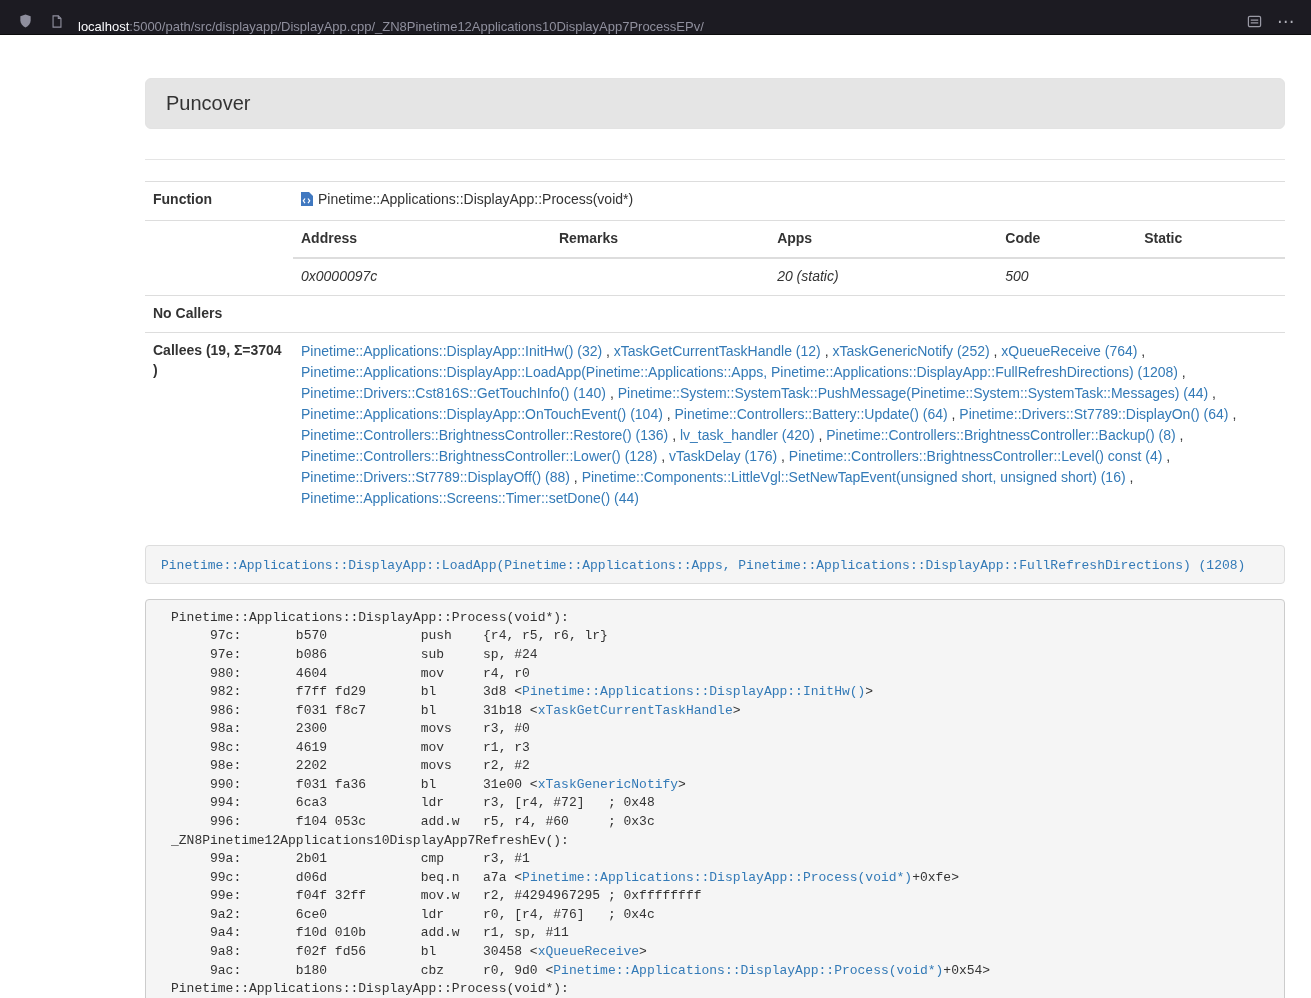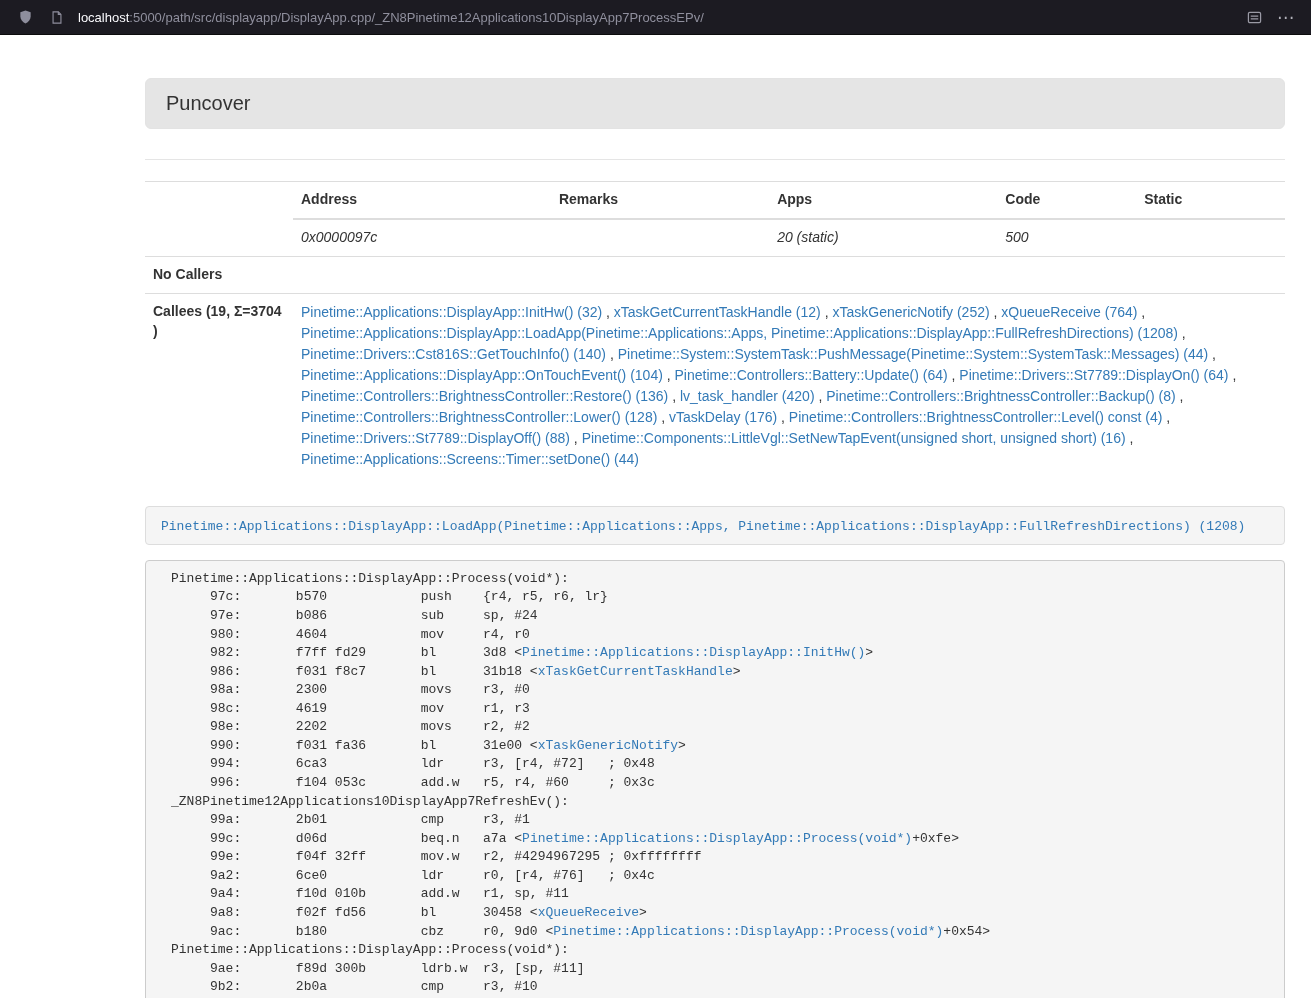--- a/index.html
+++ b/index.html
@@ -7,21 +7,21 @@
     width: 1311px; height: 998px; overflow: hidden;
     background: #fff; color: #333;
     font-family: "Liberation Sans", "DejaVu Sans", sans-serif;
     font-size: 14px;
   }
   a { color: #337ab7; text-decoration: none; cursor: pointer; }
 
   
   .browser-bar {
     height: 35px; background: #1c1b22; border-bottom: 1px solid #0c0c0d;
-    display: flex; align-items: center; padding: 0 12px;
+    display: flex; align-items: flex-end; padding: 0 12px;
   }
   .chrome-icon {
     display: inline-flex; align-items: center; justify-content: center;
     width: 26px; height: 26px; flex: 0 0 auto; cursor: pointer; border-radius: 3px;
   }
   .chrome-icon + .chrome-icon { margin-left: 6px; }
   .url-text {
     flex: 1 1 auto; margin-left: 8px; font-size: 13px; color: #8f8f9d;
     white-space: nowrap; overflow: hidden;
   }
@@ -108,20 +108,31 @@
 
   <div class="jumbotron">
     <h1>Puncover</h1>
   </div>
 
   <hr class="rule">
 
 
   <table class="main">
     <tbody>
+      <tr>
+        <td class="label-cell">Function</td>
+        <td>
+          <span class="sym-icon">
+            <svg width="12" height="14" viewBox="0 0 12 14">
+              <path fill="#4078c0" d="M0 0h8l4 4v10H0z"></path>
+              <path fill="none" stroke="#fff" stroke-width="1.2" d="M4 6.5 2.3 8.8 4 11.1M7 6.5l1.7 2.3L7 11.1"></path>
+            </svg>
+          </span><span>Pinetime::Applications::DisplayApp::Process(void*)</span>
+        </td>
+      </tr>
       <tr>
         <td></td>
         <td class="nested-cell">
           <table class="nested">
             <colgroup>
               <col style="width:26%">
                 <col style="width:22%">
                 <col style="width:23%">
                 <col style="width:14%">
                 <col style="width:15%">

